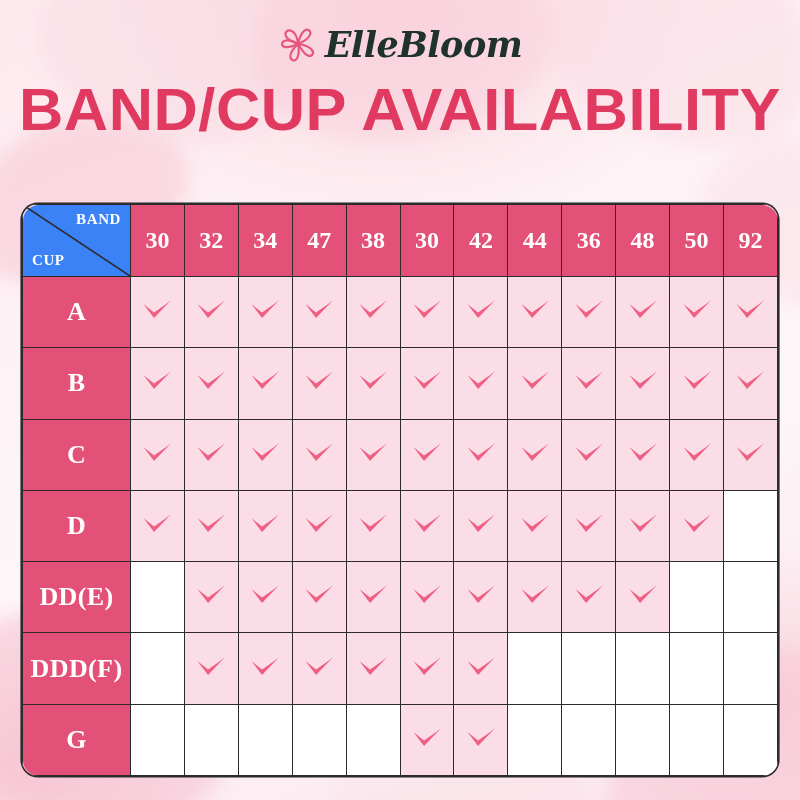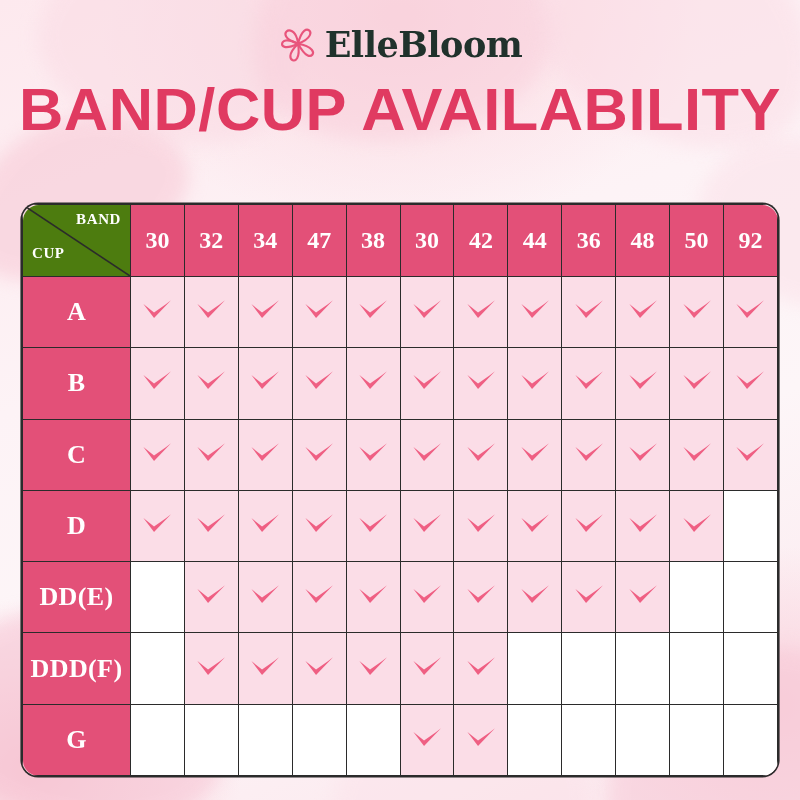--- a/index.html
+++ b/index.html
@@ -52,20 +52,21 @@
     display: flex;
     align-items: center;
     justify-content: center;
     gap: 7px;
     height: 58px;
     padding-top: 30px;
   }
   #brand-flower { display: block; width: 40px; height: 40px; }
   #brand-name {
     font-family: "DejaVu Serif", serif;
+    font-style: italic;
     font-weight: 700;
     font-size: 35px;
     letter-spacing: -0.5px;
     color: #20322c;
     line-height: 1;
     text-align: right;
   }
 
   
   #page-title {
@@ -103,35 +104,35 @@
     border: 1.6px solid #2b2b2b;
     padding: 0;
     text-align: center;
     vertical-align: middle;
   }
 
   
   th.corner {
     width: 108px;
     height: 72px;
-    background: #4d7c0f;
+    background: #3b82f6;
     position: relative;
     border-top-left-radius: 16px;
   }
   th.corner svg { position: absolute; inset: 0; width: 100%; height: 100%; }
   th.corner .lbl {
     position: absolute;
     color: #ffffff;
     font-family: "Liberation Serif", serif;
     font-weight: 700;
     font-size: 15px;
     letter-spacing: .6px;
   }
   th.corner .lbl-band { right: 9px; top: 6px; }
-  th.corner .lbl-cup  { left: 9px;  bottom: 14px; }
+  th.corner .lbl-cup  { left: 9px;  bottom: 7px; }
 
   
   th.band-head {
     background: #e35078;
     color: #ffffff;
     font-family: "Liberation Serif", serif;
     font-weight: 700;
     font-size: 24px;
     height: 72px;
   }

